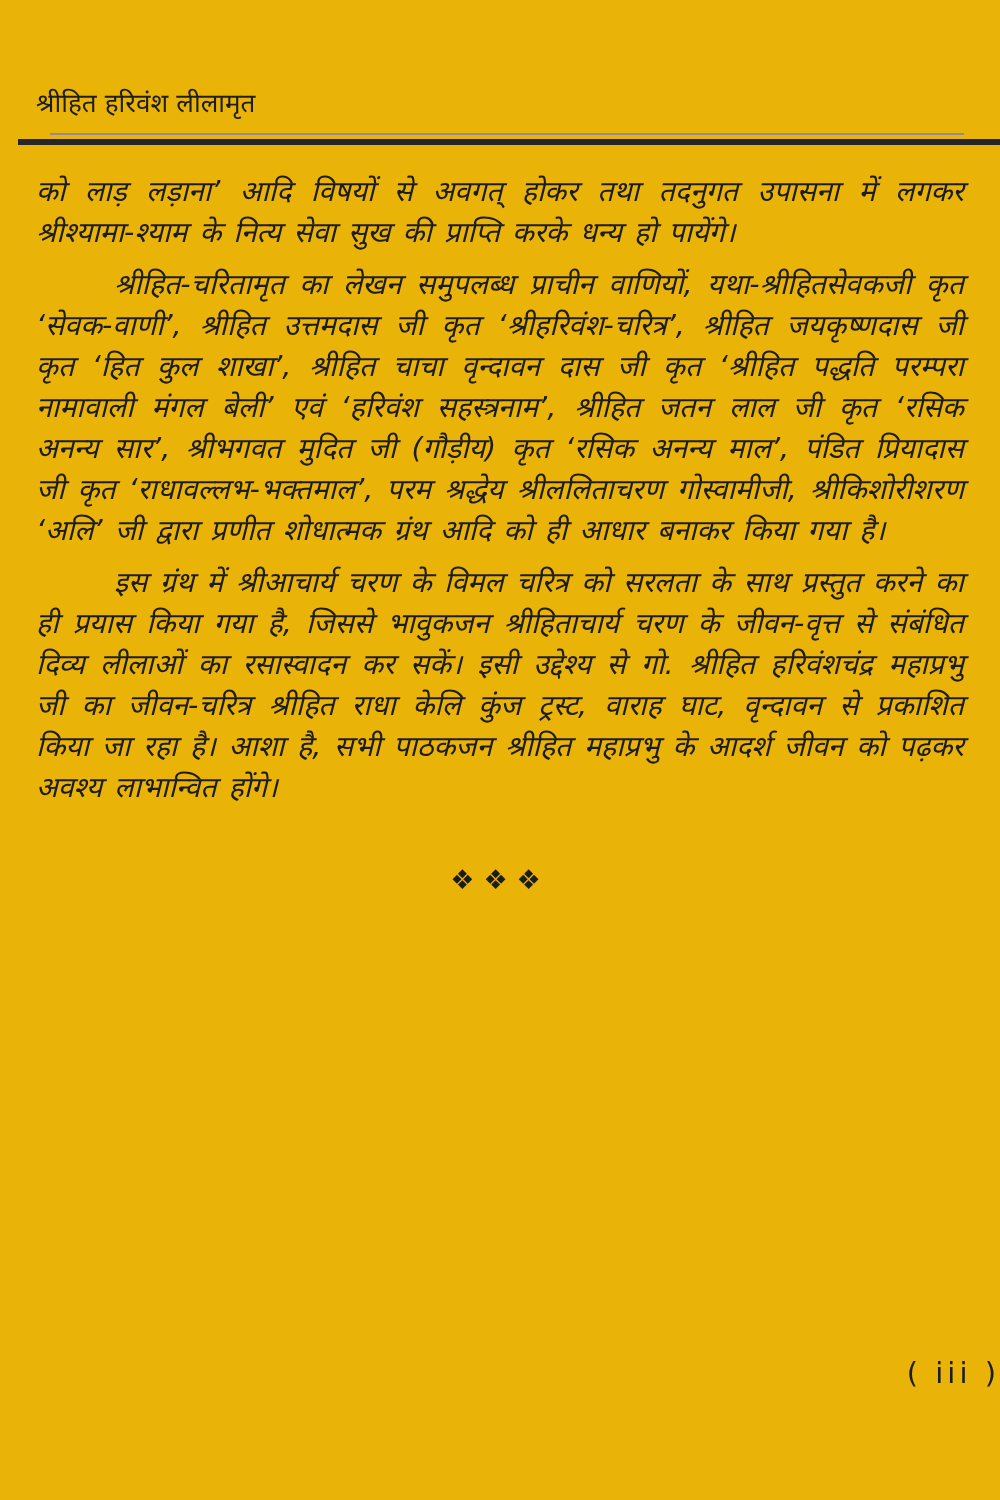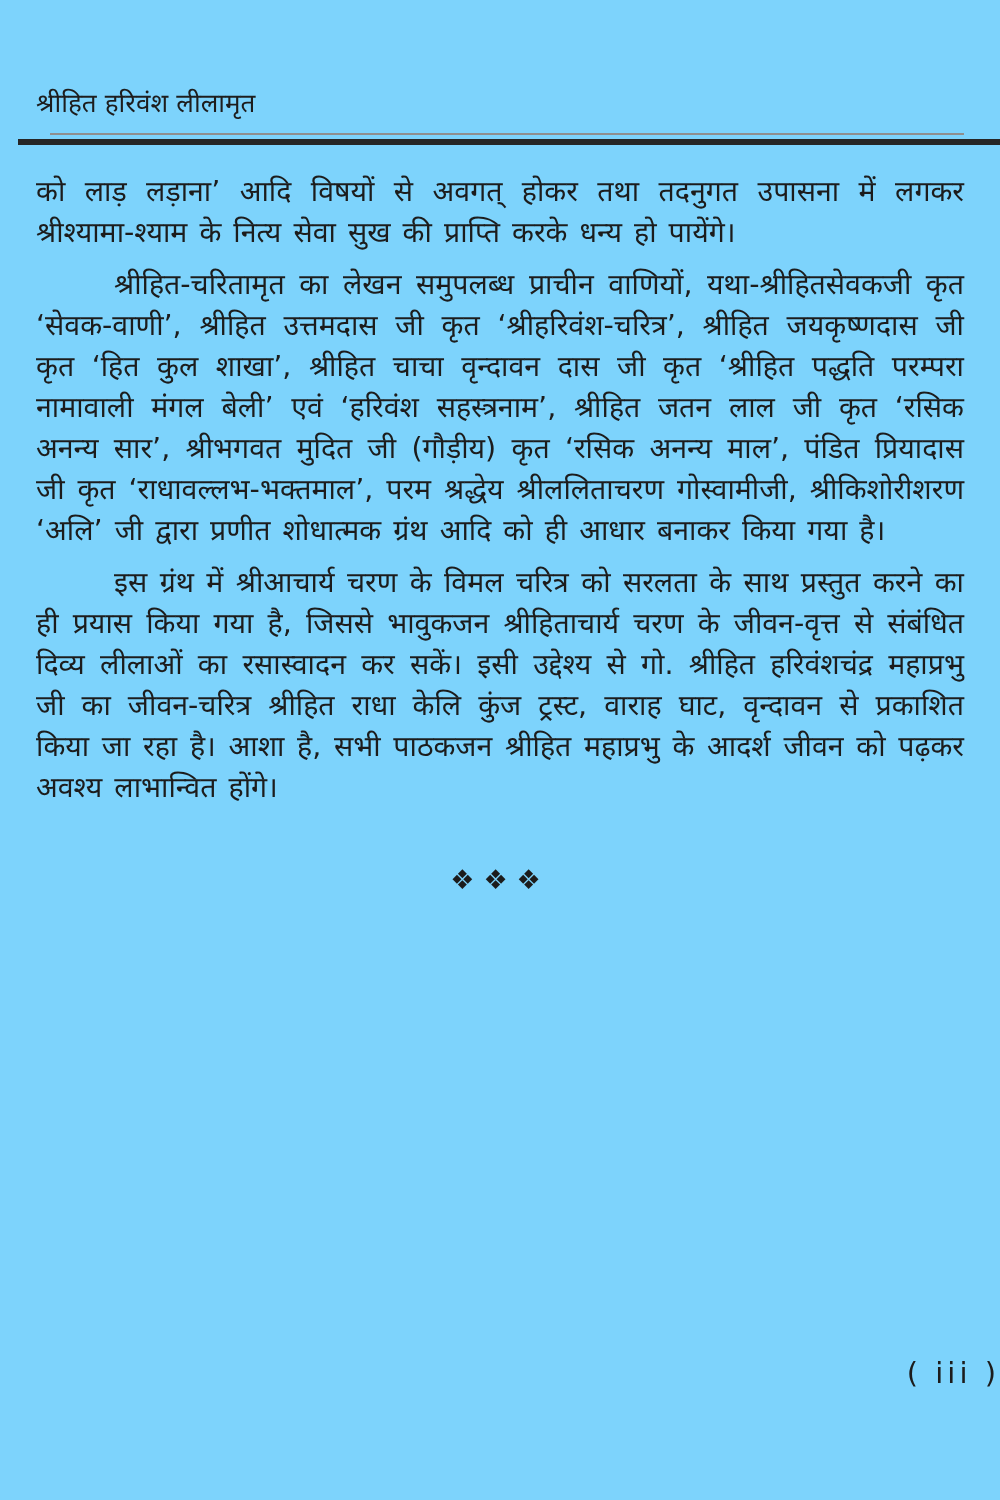--- a/index.html
+++ b/index.html
@@ -13,21 +13,21 @@
     position: relative;
     overflow: hidden;
     font-family: "DejaVu Sans", "Liberation Serif", sans-serif;
     color: #1c1c1c;
   }
   .page {
     box-sizing: border-box;
     width: 1000px;
     height: 1500px;
     padding: 88px 36px 0 36px;
-    background: #7dd3fc;
+    background: #eab308;
   }
   .running-head {
     font-size: 26px;
     line-height: 1.2;
     color: #1d1d1d;
     margin: 0 0 14px 0;
     font-weight: 400;
   }
   .head-rule {
     border: 0;
@@ -48,20 +48,21 @@
   }
   .body-text {
     margin-top: 26px;
   }
   .body-text p {
     font-size: 28.5px;
     line-height: 41px;
     text-align: justify;
     word-spacing: 3px;
     margin: 0 0 11px 0;
+    font-style: italic;
   }
   .body-text p.indented {
     text-indent: 78px;
   }
   .ornament-divider {
     margin-top: 56px;
     text-align: center;
     font-size: 27px;
     letter-spacing: 9px;
     color: #1c1c1c;

